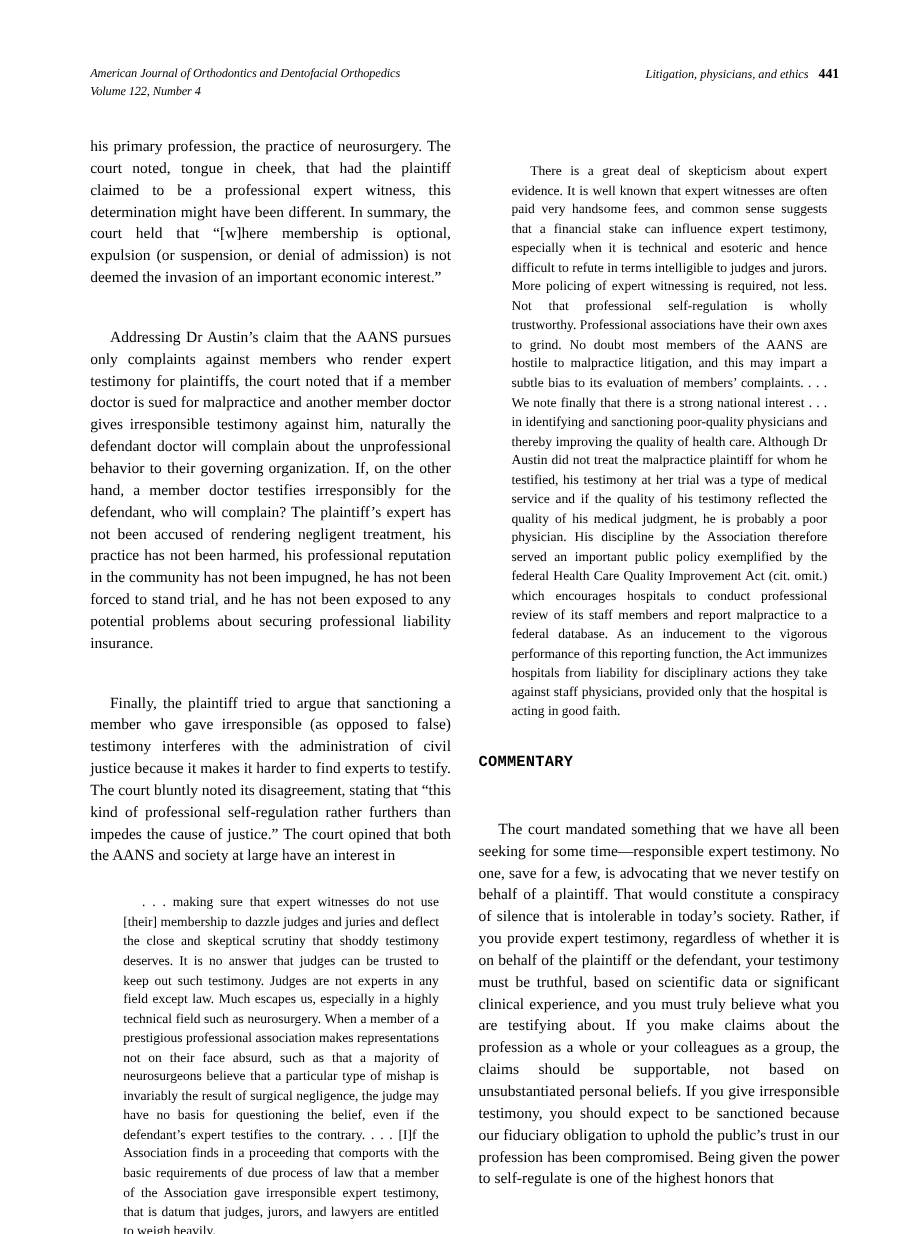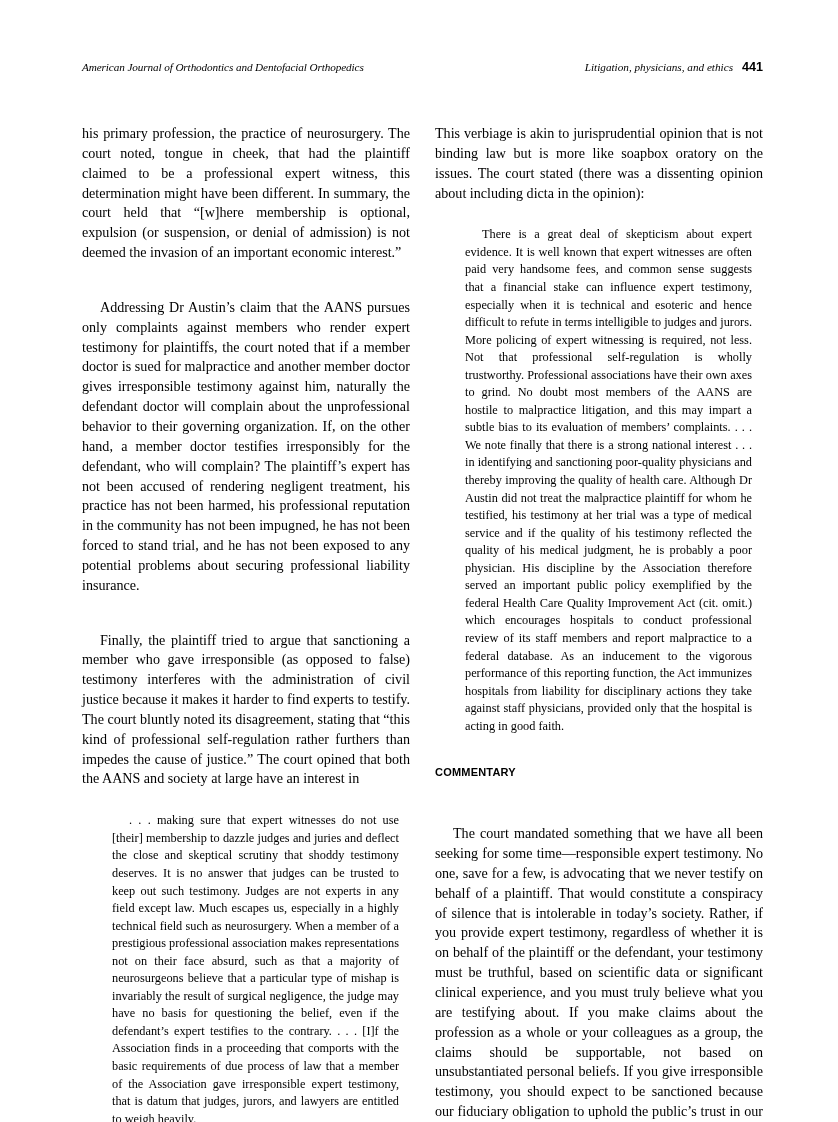--- a/index.html
+++ b/index.html
@@ -48,21 +48,21 @@
     white-space: nowrap;
   }
   .rh-right .section {
     font-style: italic;
   }
   .rh-right .pageno {
     font-style: normal;
     font-weight: bold;
     font-size: 12.6px;
     margin-left: 9px;
-    font-family: Liberation Sans, sans-serif;
+    font-family: Liberation Serif, serif;
   }
 
   
   .columns {
     position: absolute;
     left: 82px;
     top: 124px;
     width: 681px;
     height: 925px;
   }
@@ -98,58 +98,58 @@
   blockquote.quote p {
     margin: 11px;
     text-indent: 17px;
   }
 
   .gap-before-quote { height: 12px; }
   .gap-after-quote  { height: 14px; }
 
   h2.section-head {
     margin: 0;
-    font-family: Liberation Sans, sans-serif;
+    font-family: Liberation Mono, monospace;
     font-weight: bold;
-    font-size: 11px;
+    font-size: 14px;
     line-height: 16px;
     letter-spacing: 0.2px;
   }
   .gap-before-head { height: 18px; }
   .gap-after-head  { height: 9px; }
 </style>
 </head>
 <body>
 
 <div class="page">
 
   <div class="running-head">
     <div class="rh-left">
       <div>American Journal of Orthodontics and Dentofacial Orthopedics</div>
+      <div>Volume 122, Number 4</div>
     </div>
     <div class="rh-right">
       <span class="section">Litigation, physicians, and ethics</span><span class="pageno">441</span>
     </div>
   </div>
 
   <div class="columns">
 
     <div class="col col-left">
       <p class="body-par">his primary profession, the practice of neurosurgery. The court noted, tongue in cheek, that had the plaintiff claimed to be a professional expert witness, this determination might have been different. In summary, the court held that “[w]here membership is optional, expulsion (or suspension, or denial of admission) is not deemed the invasion of an important economic interest.”</p>
       <p class="body-par indent">Addressing Dr Austin’s claim that the AANS pursues only complaints against members who render expert testimony for plaintiffs, the court noted that if a member doctor is sued for malpractice and another member doctor gives irresponsible testimony against him, naturally the defendant doctor will complain about the unprofessional behavior to their governing organization. If, on the other hand, a member doctor testifies irresponsibly for the defendant, who will complain? The plaintiff’s expert has not been accused of rendering negligent treatment, his practice has not been harmed, his professional reputation in the community has not been impugned, he has not been forced to stand trial, and he has not been exposed to any potential problems about securing professional liability insurance.</p>
       <p class="body-par indent">Finally, the plaintiff tried to argue that sanctioning a member who gave irresponsible (as opposed to false) testimony interferes with the administration of civil justice because it makes it harder to find experts to testify. The court bluntly noted its disagreement, stating that “this kind of professional self-regulation rather furthers than impedes the cause of justice.” The court opined that both the AANS and society at large have an interest in</p>
       <div class="gap-before-quote"></div>
       <blockquote class="quote">
         <p>. . . making sure that expert witnesses do not use [their] membership to dazzle judges and juries and deflect the close and skeptical scrutiny that shoddy testimony deserves. It is no answer that judges can be trusted to keep out such testimony. Judges are not experts in any field except law. Much escapes us, especially in a highly technical field such as neurosurgery. When a member of a prestigious professional association makes representations not on their face absurd, such as that a majority of neurosurgeons believe that a particular type of mishap is invariably the result of surgical negligence, the judge may have no basis for questioning the belief, even if the defendant’s expert testifies to the contrary. . . . [I]f the Association finds in a proceeding that comports with the basic requirements of due process of law that a member of the Association gave irresponsible expert testimony, that is datum that judges, jurors, and lawyers are entitled to weigh heavily.</p>
       </blockquote>
       <div class="gap-after-quote"></div>
     </div>
 
     <div class="col col-right">
-      <p class="body-par">This verbiage is akin to jurisprudential opinion that is not binding law but is more like soapbox oratory on the issues. The court stated (there was a dissenting opinion about including dicta in the opinion):</p>
       <div class="gap-before-quote"></div>
       <blockquote class="quote">
         <p>There is a great deal of skepticism about expert evidence. It is well known that expert witnesses are often paid very handsome fees, and common sense suggests that a financial stake can influence expert testimony, especially when it is technical and esoteric and hence difficult to refute in terms intelligible to judges and jurors. More policing of expert witnessing is required, not less. Not that professional self-regulation is wholly trustworthy. Professional associations have their own axes to grind. No doubt most members of the AANS are hostile to malpractice litigation, and this may impart a subtle bias to its evaluation of members’ complaints. . . . We note finally that there is a strong national interest . . . in identifying and sanctioning poor-quality physicians and thereby improving the quality of health care. Although Dr Austin did not treat the malpractice plaintiff for whom he testified, his testimony at her trial was a type of medical service and if the quality of his testimony reflected the quality of his medical judgment, he is probably a poor physician. His discipline by the Association therefore served an important public policy exemplified by the federal Health Care Quality Improvement Act (cit. omit.) which encourages hospitals to conduct professional review of its staff members and report malpractice to a federal database. As an inducement to the vigorous performance of this reporting function, the Act immunizes hospitals from liability for disciplinary actions they take against staff physicians, provided only that the hospital is acting in good faith.</p>
       </blockquote>
       <div class="gap-before-head"></div>
       <h2 class="section-head">COMMENTARY</h2>
       <div class="gap-after-head"></div>
       <p class="body-par indent">The court mandated something that we have all been seeking for some time—responsible expert testimony. No one, save for a few, is advocating that we never testify on behalf of a plaintiff. That would constitute a conspiracy of silence that is intolerable in today’s society. Rather, if you provide expert testimony, regardless of whether it is on behalf of the plaintiff or the defendant, your testimony must be truthful, based on scientific data or significant clinical experience, and you must truly believe what you are testifying about. If you make claims about the profession as a whole or your colleagues as a group, the claims should be supportable, not based on unsubstantiated personal beliefs. If you give irresponsible testimony, you should expect to be sanctioned because our fiduciary obligation to uphold the public’s trust in our profession has been compromised. Being given the power to self-regulate is one of the highest honors that</p>
     </div>
 

